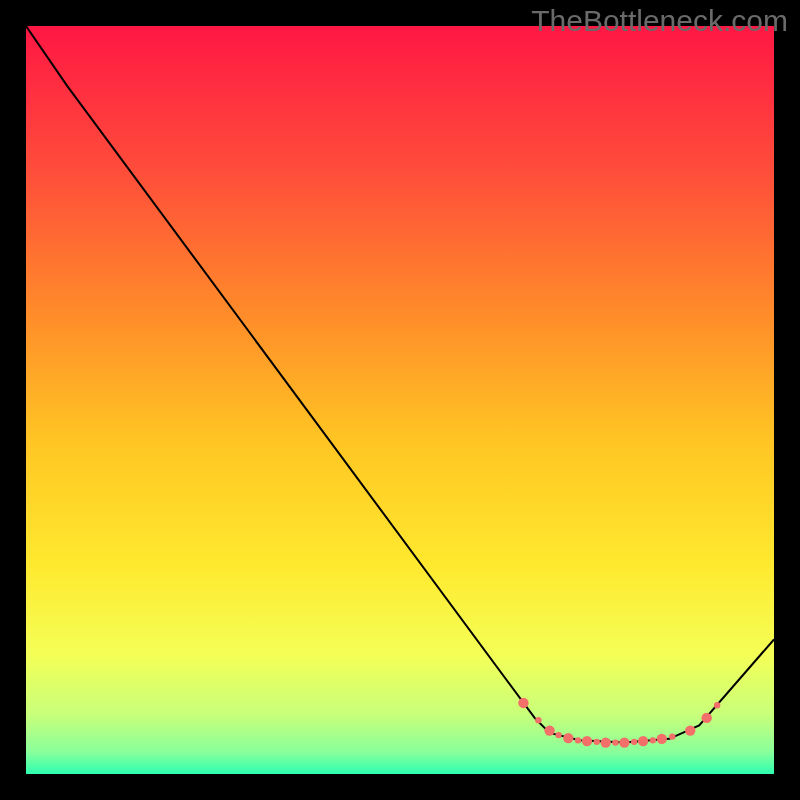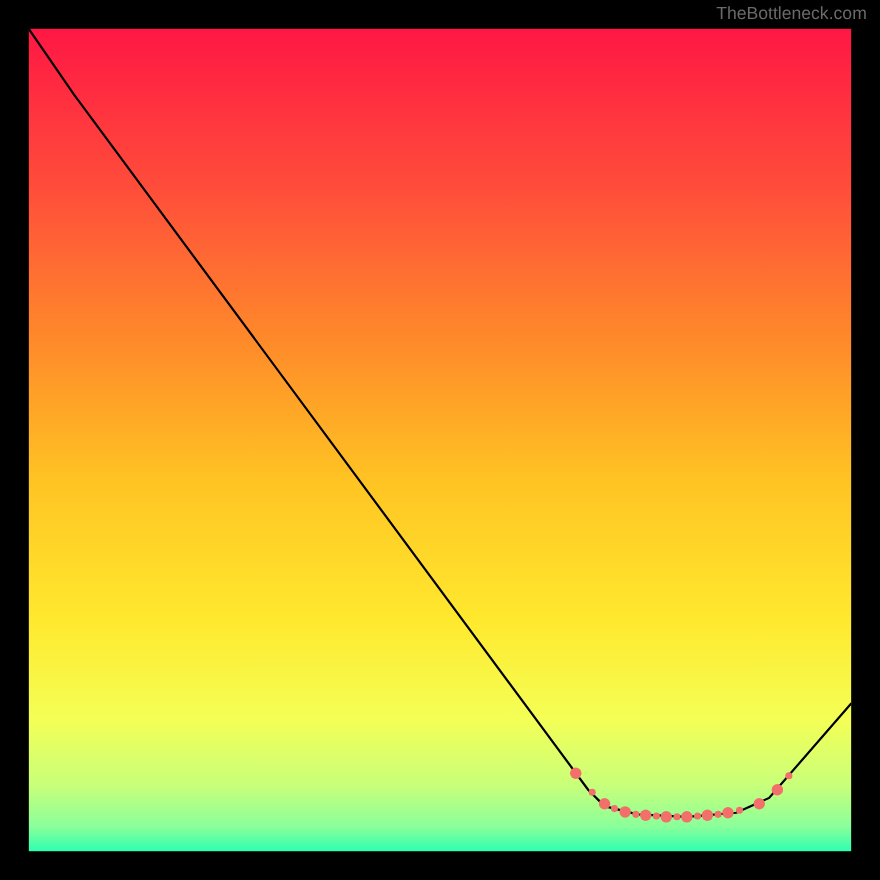--- a/index.html
+++ b/index.html
@@ -9,21 +9,21 @@
     background: #000;
     position: relative;
     font-family: Arial, sans-serif;
     overflow: hidden;
   }
   .attribution {
     position: absolute;
     top: 4px;
     right: 12px;
     color: #6a6a6a;
-    font-size: 16px;
+    font-size: 30px;
     font-weight: 500;
     z-index: 10;
   }
   .plot-area {
     position: absolute;
     left: 26px;
     top: 26px;
     width: 748px;
     height: 748px;
   }

